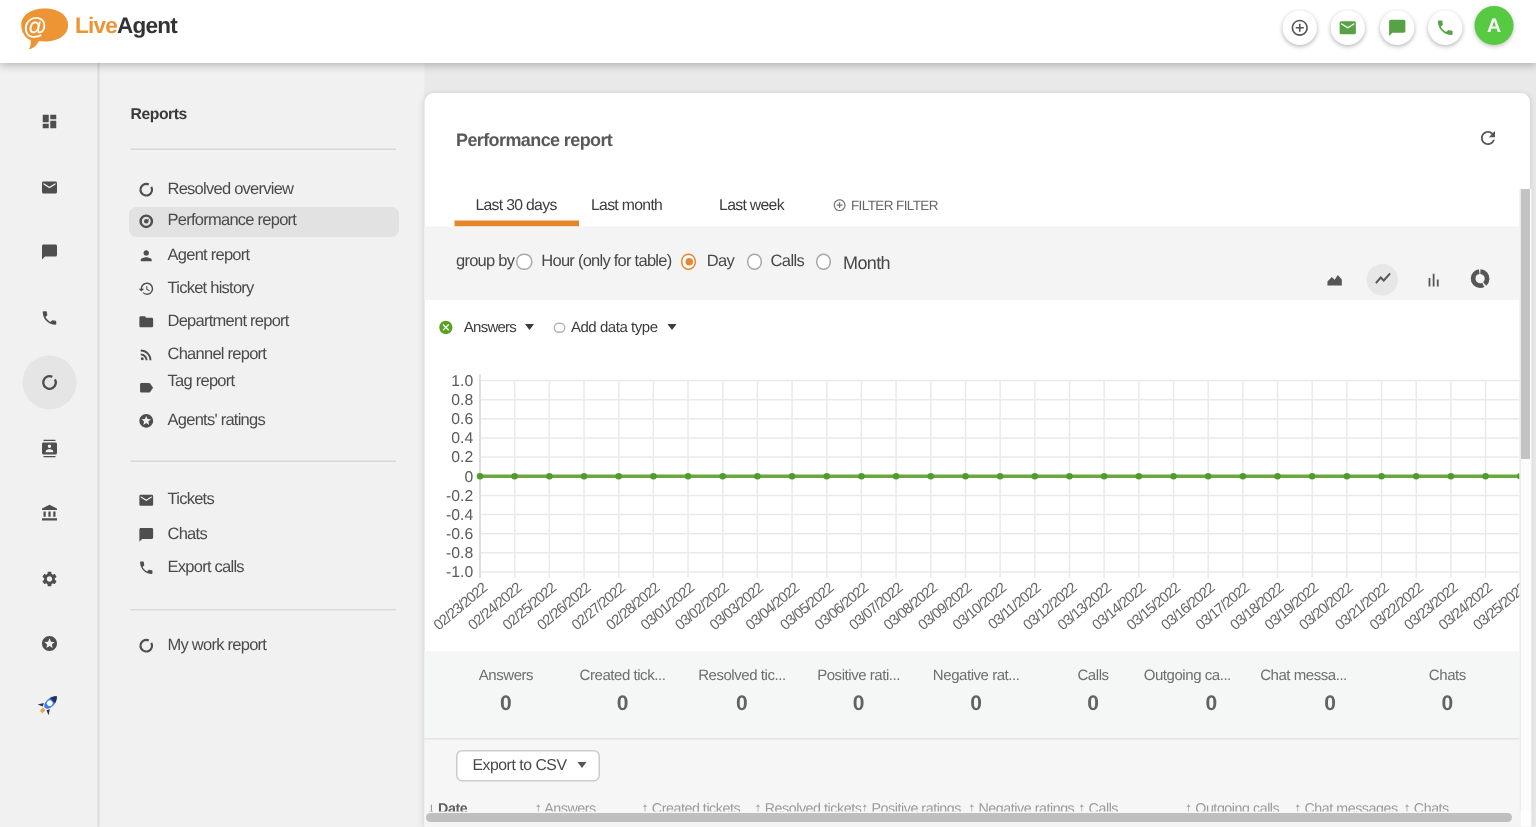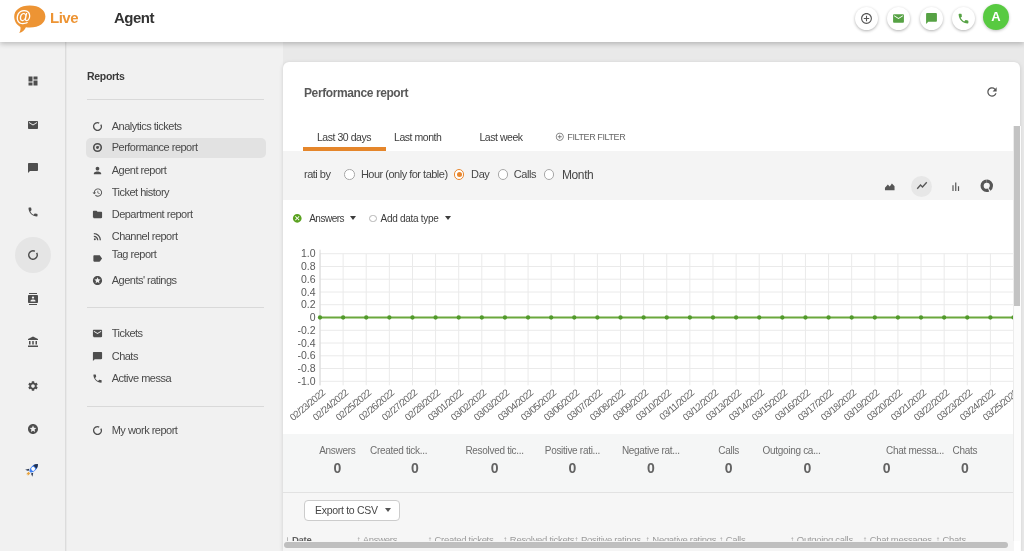--- a/index.html
+++ b/index.html
@@ -6,21 +6,21 @@
     font-family:"Liberation Sans", sans-serif; background:#e9e9e9; }
   .abs { position:absolute; }
 </style></head>
 <body>
 <div class="abs" style="left:0;top:0;width:1024px;height:42px;background:#fff;z-index:50;box-shadow:0 2px 5px rgba(0,0,0,0.22);"></div>
 <div class="abs" style="z-index:60;left:0;top:0;width:1024px;height:42px;">
 <svg class="abs" style="left:13px;top:5px" width="36" height="30" viewBox="0 0 36 30">
   <path fill="#ed9434" d="M16.8 0.6 C26.4 0.6 32.4 5.3 32.4 11.6 C32.4 18 26.4 22.6 16.8 22.6 C15.4 22.6 14.1 22.5 12.9 22.3 C11.7 25.2 9.2 27.3 6.2 27.9 C7.4 26.1 7.8 23.9 7.4 21.9 C3.6 20 1.2 16.2 1.2 11.6 C1.2 5.3 7.2 0.6 16.8 0.6 Z"></path>
   <text x="10.4" y="17.4" text-anchor="middle" font-size="15.8" font-weight="bold" fill="#fff" font-family="Liberation Sans, sans-serif">@</text>
 </svg>
-<div class="abs" style="left:50px;top:8.5px;font-size:15px;font-weight:bold;letter-spacing:-0.5px;color:#ed9434;">Live<span style="color:#333;margin-left:36px;">Agent</span></div>
+<div class="abs" style="left:50px;top:8.5px;font-size:15px;font-weight:bold;letter-spacing:-0.5px;color:#ed9434;">Live<span style="color:#333;">Agent</span></div>
 <div class="abs" style="left:854.5px;top:6.5px;width:23px;height:23px;border-radius:50%;background:#fff;box-shadow:0 1px 3px rgba(0,0,0,0.3);"></div>
 <svg class="abs" style="left:859.5px;top:11.5px" width="13" height="13" viewBox="0 0 24 24" fill="#555">
       <path d="M12 2C6.48 2 2 6.48 2 12s4.48 10 10 10 10-4.48 10-10S17.52 2 12 2zm0 18c-4.41 0-8-3.59-8-8s3.59-8 8-8 8 3.59 8 8-3.59 8-8 8zm1-13h-2v4H7v2h4v4h2v-4h4v-2h-4V7z"></path>
     </svg>
 <div class="abs" style="left:886.5px;top:6.5px;width:23px;height:23px;border-radius:50%;background:#fff;box-shadow:0 1px 3px rgba(0,0,0,0.3);"></div>
 <svg class="abs" style="left:891.5px;top:11.5px" width="13" height="13" viewBox="0 0 24 24" fill="#56a244">
       <path d="M20 4H4c-1.1 0-2 .9-2 2v12c0 1.1.9 2 2 2h16c1.1 0 2-.9 2-2V6c0-1.1-.9-2-2-2zm0 4-8 5-8-5V6l8 5 8-5v2z"></path>
     </svg>
 <div class="abs" style="left:919.5px;top:6.5px;width:23px;height:23px;border-radius:50%;background:#fff;box-shadow:0 1px 3px rgba(0,0,0,0.3);"></div>
 <svg class="abs" style="left:924.5px;top:11.5px" width="13" height="13" viewBox="0 0 24 24" fill="#56a244">
@@ -70,21 +70,21 @@
     <circle cx="12" cy="10.7" r="2.7" fill="#fdfdfd"></circle>
   </g>
 </svg>
 <div class="abs" style="left:67px;top:42px;width:216px;height:509px;background:#f1f1f1;"></div>
 <div class="abs" style="left:87px;top:70.4px;font-size:10.5px;letter-spacing:-0.3px;color:#3a3a3a;font-weight:bold;white-space:nowrap;">Reports</div>
 <div class="abs" style="left:87px;top:99px;width:177px;height:1px;background:#d9d9d9;"></div>
 <div class="abs" style="left:86px;top:137.5px;width:180px;height:20.5px;border-radius:5px;background:#e2e2e2;"></div>
 <svg class="abs" style="left:91.5px;top:120.5px" width="11" height="11" viewBox="0 0 24 24" fill="#4e4e4e">
     <circle cx="12" cy="12" r="8.4" fill="none" stroke-width="3.1" stroke="#4e4e4e" stroke-dasharray="46.5 6.3" transform="rotate(-30 12 12)"></circle>
   </svg>
-<div class="abs" style="left:111.7px;top:119.6px;font-size:11px;letter-spacing:-0.5px;color:#4a4a4a;white-space:nowrap;">Analytics tickets</div>
+<div class="abs" style="left:111.7px;top:119.6px;font-size:11px;letter-spacing:-0.5px;color:#4a4a4a;white-space:nowrap;">Resolved overview</div>
 <svg class="abs" style="left:91.5px;top:142.3px" width="11" height="11" viewBox="0 0 24 24" fill="#4e4e4e">
     <path d="M12 2a10 10 0 1 0 10 10A10 10 0 0 0 12 2zm0 16.5a6.5 6.5 0 1 1 6.5-6.5 6.5 6.5 0 0 1-6.5 6.5z"></path>
     <circle cx="12" cy="12" r="3.2"></circle>
     <path d="M13.5 10.5 17 7l-2.2 4.2z"></path>
   </svg>
 <div class="abs" style="left:111.7px;top:141.4px;font-size:11px;letter-spacing:-0.5px;color:#4a4a4a;white-space:nowrap;">Performance report</div>
 <svg class="abs" style="left:91.5px;top:164.5px" width="11" height="11" viewBox="0 0 24 24" fill="#4e4e4e">
     <path d="M12 12c2.21 0 4-1.79 4-4s-1.79-4-4-4-4 1.79-4 4 1.79 4 4 4zm0 2c-2.67 0-8 1.34-8 4v2h16v-2c0-2.66-5.33-4-8-4z"></path>
   </svg>
 <div class="abs" style="left:111.7px;top:163.6px;font-size:11px;letter-spacing:-0.5px;color:#4a4a4a;white-space:nowrap;">Agent report</div>
@@ -113,41 +113,41 @@
     <path d="M20 4H4c-1.1 0-2 .9-2 2v12c0 1.1.9 2 2 2h16c1.1 0 2-.9 2-2V6c0-1.1-.9-2-2-2zm0 4-8 5-8-5V6l8 5 8-5v2z"></path>
   </svg>
 <div class="abs" style="left:111.7px;top:327.4px;font-size:11px;letter-spacing:-0.5px;color:#4a4a4a;white-space:nowrap;">Tickets</div>
 <svg class="abs" style="left:91.5px;top:350.5px" width="11" height="11" viewBox="0 0 24 24" fill="#4e4e4e">
     <path d="M20 2H4c-1.1 0-2 .9-2 2v18l4-4h14c1.1 0 2-.9 2-2V4c0-1.1-.9-2-2-2z"></path>
   </svg>
 <div class="abs" style="left:111.7px;top:349.6px;font-size:11px;letter-spacing:-0.5px;color:#4a4a4a;white-space:nowrap;">Chats</div>
 <svg class="abs" style="left:91.5px;top:373.1px" width="11" height="11" viewBox="0 0 24 24" fill="#4e4e4e">
     <path d="M6.62 10.79c1.44 2.83 3.76 5.14 6.59 6.59l2.2-2.2c.27-.27.67-.36 1.02-.24 1.12.37 2.33.57 3.57.57.55 0 1 .45 1 1V20c0 .55-.45 1-1 1-9.39 0-17-7.61-17-17 0-.55.45-1 1-1h3.5c.55 0 1 .45 1 1 0 1.25.2 2.45.57 3.57.11.35.03.74-.25 1.02l-2.2 2.2z"></path>
   </svg>
-<div class="abs" style="left:111.7px;top:372.2px;font-size:11px;letter-spacing:-0.5px;color:#4a4a4a;white-space:nowrap;">Active messa</div>
+<div class="abs" style="left:111.7px;top:372.2px;font-size:11px;letter-spacing:-0.5px;color:#4a4a4a;white-space:nowrap;">Export calls</div>
 <div class="abs" style="left:87px;top:406px;width:177px;height:1px;background:#d9d9d9;"></div>
 <svg class="abs" style="left:91.5px;top:424.9px" width="11" height="11" viewBox="0 0 24 24" fill="#4e4e4e">
     <circle cx="12" cy="12" r="8.4" fill="none" stroke-width="3.1" stroke="#4e4e4e" stroke-dasharray="46.5 6.3" transform="rotate(-30 12 12)"></circle>
   </svg>
 <div class="abs" style="left:111.7px;top:424.0px;font-size:11px;letter-spacing:-0.5px;color:#4a4a4a;white-space:nowrap;">My work report</div>
 <div class="abs" style="left:283px;top:62px;width:736.5px;height:489px;background:#fff;border-radius:6px 6px 0 0;box-shadow:0 1px 4px rgba(0,0,0,0.15);"></div>
 <div class="abs" style="left:304px;top:86.3px;font-size:12px;letter-spacing:-0.4px;color:#595959;font-weight:bold;white-space:nowrap;">Performance report</div>
 <svg class="abs" style="left:984.5px;top:84.5px" width="14" height="14" viewBox="0 0 24 24" fill="#555">
   <path d="M17.65 6.35A7.958 7.958 0 0 0 12 4c-4.42 0-7.99 3.58-8 8s3.57 8 7.99 8c3.73 0 6.84-2.55 7.73-6h-2.08A5.99 5.99 0 0 1 12 18c-3.31 0-6-2.69-6-6s2.69-6 6-6c1.66 0 3.14.69 4.22 1.78L13 11h7V4l-2.35 2.35z"></path>
 </svg>
 <div class="abs" style="left:314.0px;width:60px;text-align:center;top:130.5px;font-size:10.5px;letter-spacing:-0.45px;color:#3d3d3d;white-space:nowrap;">Last 30 days</div>
 <div class="abs" style="left:394.0px;width:60px;text-align:left;top:130.5px;font-size:10.5px;letter-spacing:-0.45px;color:#3d3d3d;white-space:nowrap;">Last month</div>
 <div class="abs" style="left:471.0px;width:60px;text-align:center;top:130.5px;font-size:10.5px;letter-spacing:-0.45px;color:#3d3d3d;white-space:nowrap;">Last week</div>
 <svg class="abs" style="left:554.5px;top:132px" width="9.5" height="9.5" viewBox="0 0 24 24" fill="#757575">
     <path d="M12 2C6.48 2 2 6.48 2 12s4.48 10 10 10 10-4.48 10-10S17.52 2 12 2zm0 18c-4.41 0-8-3.59-8-8s3.59-8 8-8 8 3.59 8 8-3.59 8-8 8zm1-13h-2v4H7v2h4v4h2v-4h4v-2h-4V7z"></path>
   </svg>
 <div class="abs" style="left:567.3px;top:131.6px;font-size:9px;letter-spacing:-0.4px;color:#666;white-space:nowrap;">FILTER FILTER</div>
 <div class="abs" style="left:303px;top:147px;width:82.5px;height:3.5px;background:#e5862b;"></div>
 <div class="abs" style="left:283px;top:150.5px;width:730px;height:49.5px;background:#f4f4f4;"></div>
-<div class="abs" style="left:304px;top:167.9px;font-size:11px;letter-spacing:-0.5px;color:#474747;white-space:nowrap;">rati by</div>
+<div class="abs" style="left:304px;top:167.9px;font-size:11px;letter-spacing:-0.5px;color:#474747;white-space:nowrap;">group by</div>
 <div class="abs" style="left:344.15px;top:169.25px;width:10.5px;height:10.5px;border-radius:50%;border:1.4px solid #a8a8a8;background:#fff;"></div>
 <div class="abs" style="left:360.9px;top:167.9px;font-size:11px;letter-spacing:-0.5px;color:#474747;white-space:nowrap;">Hour (only for table)</div>
 <div class="abs" style="left:453.95px;top:169.25px;width:10.5px;height:10.5px;border-radius:50%;border:1.4px solid #e8872f;background:#fff;"></div>
 <div class="abs" style="left:456.59999999999997px;top:171.9px;width:5.2px;height:5.2px;border-radius:50%;background:#e8872f;"></div>
 <div class="abs" style="left:471.1px;top:167.9px;font-size:11px;letter-spacing:-0.4px;color:#474747;white-space:nowrap;">Day</div>
 <div class="abs" style="left:497.75px;top:169.25px;width:10.5px;height:10.5px;border-radius:50%;border:1.4px solid #a8a8a8;background:#fff;"></div>
 <div class="abs" style="left:513.7px;top:167.9px;font-size:11px;letter-spacing:-0.4px;color:#474747;white-space:nowrap;">Calls</div>
 <div class="abs" style="left:543.75px;top:169.25px;width:10.5px;height:10.5px;border-radius:50%;border:1.4px solid #a8a8a8;background:#fff;"></div>
 <div class="abs" style="left:562.0px;top:167.9px;font-size:12px;letter-spacing:-0.4px;color:#474747;white-space:nowrap;">Month</div>
 <svg class="abs" style="left:884px;top:180.5px" width="11.5" height="11.5" viewBox="0 0 24 24" fill="#565656">
@@ -286,33 +286,33 @@
 <div style="position:absolute;left:874.3px;top:386.5px;font-size:9.8px;letter-spacing:-0.65px;color:#666;white-space:nowrap;transform:rotate(-40deg) translateX(-100%);transform-origin:0 0;">03/19/2022</div>
 <div style="position:absolute;left:897.4px;top:386.5px;font-size:9.8px;letter-spacing:-0.65px;color:#666;white-space:nowrap;transform:rotate(-40deg) translateX(-100%);transform-origin:0 0;">03/20/2022</div>
 <div style="position:absolute;left:920.5px;top:386.5px;font-size:9.8px;letter-spacing:-0.65px;color:#666;white-space:nowrap;transform:rotate(-40deg) translateX(-100%);transform-origin:0 0;">03/21/2022</div>
 <div style="position:absolute;left:943.6px;top:386.5px;font-size:9.8px;letter-spacing:-0.65px;color:#666;white-space:nowrap;transform:rotate(-40deg) translateX(-100%);transform-origin:0 0;">03/22/2022</div>
 <div style="position:absolute;left:966.8px;top:386.5px;font-size:9.8px;letter-spacing:-0.65px;color:#666;white-space:nowrap;transform:rotate(-40deg) translateX(-100%);transform-origin:0 0;">03/23/2022</div>
 <div style="position:absolute;left:989.9px;top:386.5px;font-size:9.8px;letter-spacing:-0.65px;color:#666;white-space:nowrap;transform:rotate(-40deg) translateX(-100%);transform-origin:0 0;">03/24/2022</div>
 <div style="position:absolute;left:1013.0px;top:386.5px;font-size:9.8px;letter-spacing:-0.65px;color:#666;white-space:nowrap;transform:rotate(-40deg) translateX(-100%);transform-origin:0 0;">03/25/2022</div>
 <div class="abs" style="left:283px;top:433.5px;width:730.5px;height:59px;background:#f5f6f6;"></div>
 <div class="abs" style="left:292.3px;width:90px;text-align:center;top:445.2px;font-size:10px;letter-spacing:-0.3px;color:#6e6e6e;white-space:nowrap;">Answers</div>
 <div class="abs" style="left:292.3px;width:90px;text-align:center;top:460.3px;font-size:14px;letter-spacing:0px;color:#636363;font-weight:bold;white-space:nowrap;">0</div>
-<div class="abs" style="left:370.0px;width:90px;text-align:left;top:445.2px;font-size:10px;letter-spacing:-0.3px;color:#6e6e6e;white-space:nowrap;">Created tick...</div>
+<div class="abs" style="left:370.0px;width:90px;text-align:center;top:445.2px;font-size:10px;letter-spacing:-0.3px;color:#6e6e6e;white-space:nowrap;">Created tick...</div>
 <div class="abs" style="left:370.0px;width:90px;text-align:center;top:460.3px;font-size:14px;letter-spacing:0px;color:#636363;font-weight:bold;white-space:nowrap;">0</div>
 <div class="abs" style="left:449.6px;width:90px;text-align:center;top:445.2px;font-size:10px;letter-spacing:-0.3px;color:#6e6e6e;white-space:nowrap;">Resolved tic...</div>
 <div class="abs" style="left:449.6px;width:90px;text-align:center;top:460.3px;font-size:14px;letter-spacing:0px;color:#636363;font-weight:bold;white-space:nowrap;">0</div>
 <div class="abs" style="left:527.4px;width:90px;text-align:center;top:445.2px;font-size:10px;letter-spacing:-0.3px;color:#6e6e6e;white-space:nowrap;">Positive rati...</div>
 <div class="abs" style="left:527.4px;width:90px;text-align:center;top:460.3px;font-size:14px;letter-spacing:0px;color:#636363;font-weight:bold;white-space:nowrap;">0</div>
 <div class="abs" style="left:605.8px;width:90px;text-align:center;top:445.2px;font-size:10px;letter-spacing:-0.3px;color:#6e6e6e;white-space:nowrap;">Negative rat...</div>
 <div class="abs" style="left:605.8px;width:90px;text-align:center;top:460.3px;font-size:14px;letter-spacing:0px;color:#636363;font-weight:bold;white-space:nowrap;">0</div>
 <div class="abs" style="left:683.7px;width:90px;text-align:center;top:445.2px;font-size:10px;letter-spacing:-0.3px;color:#6e6e6e;white-space:nowrap;">Calls</div>
 <div class="abs" style="left:683.7px;width:90px;text-align:center;top:460.3px;font-size:14px;letter-spacing:0px;color:#636363;font-weight:bold;white-space:nowrap;">0</div>
 <div class="abs" style="left:762.5px;width:90px;text-align:left;top:445.2px;font-size:10px;letter-spacing:-0.3px;color:#6e6e6e;white-space:nowrap;">Outgoing ca...</div>
 <div class="abs" style="left:762.5px;width:90px;text-align:center;top:460.3px;font-size:14px;letter-spacing:0px;color:#636363;font-weight:bold;white-space:nowrap;">0</div>
-<div class="abs" style="left:870px;width:90px;text-align:center;top:445.2px;font-size:10px;letter-spacing:-0.3px;color:#6e6e6e;white-space:nowrap;">Chat messa...</div>
+<div class="abs" style="left:824px;width:90px;text-align:center;top:445.2px;font-size:10px;letter-spacing:-0.3px;color:#6e6e6e;white-space:nowrap;">Chat messa...</div>
 <div class="abs" style="left:841.7px;width:90px;text-align:center;top:460.3px;font-size:14px;letter-spacing:0px;color:#636363;font-weight:bold;white-space:nowrap;">0</div>
 <div class="abs" style="left:919.9px;width:90px;text-align:center;top:445.2px;font-size:10px;letter-spacing:-0.3px;color:#6e6e6e;white-space:nowrap;">Chats</div>
 <div class="abs" style="left:919.9px;width:90px;text-align:center;top:460.3px;font-size:14px;letter-spacing:0px;color:#636363;font-weight:bold;white-space:nowrap;">0</div>
 <div class="abs" style="left:283px;top:492.5px;width:730.5px;height:58.5px;background:#f6f6f6;"></div>
 <div class="abs" style="left:283px;top:492px;width:730.5px;height:1px;background:#e2e2e2;"></div>
 <div class="abs" style="left:303.5px;top:499.5px;width:96.5px;height:21.5px;background:#fff;border:1px solid #ccc;border-radius:4px;"></div>
 <div class="abs" style="left:315px;top:504.2px;font-size:10.5px;letter-spacing:-0.3px;color:#474747;white-space:nowrap;">Export to CSV</div>
 <div class="abs" style="left:385px;top:508.3px;width:0;height:0;border-left:3.6px solid transparent;border-right:3.6px solid transparent;border-top:4.4px solid #555;"></div>
 <div class="abs" style="left:285px;top:534.1px;font-size:9.5px;letter-spacing:-0.3px;color:#606060;white-space:nowrap;font-weight:bold;"><span style="font-size:10px;">↓</span> Date</div>
 <div class="abs" style="left:356.3px;top:534.1px;font-size:9.5px;letter-spacing:-0.3px;color:#9b9b9b;white-space:nowrap;font-weight:normal;"><span style="font-size:10px;">↑</span> Answers</div>

